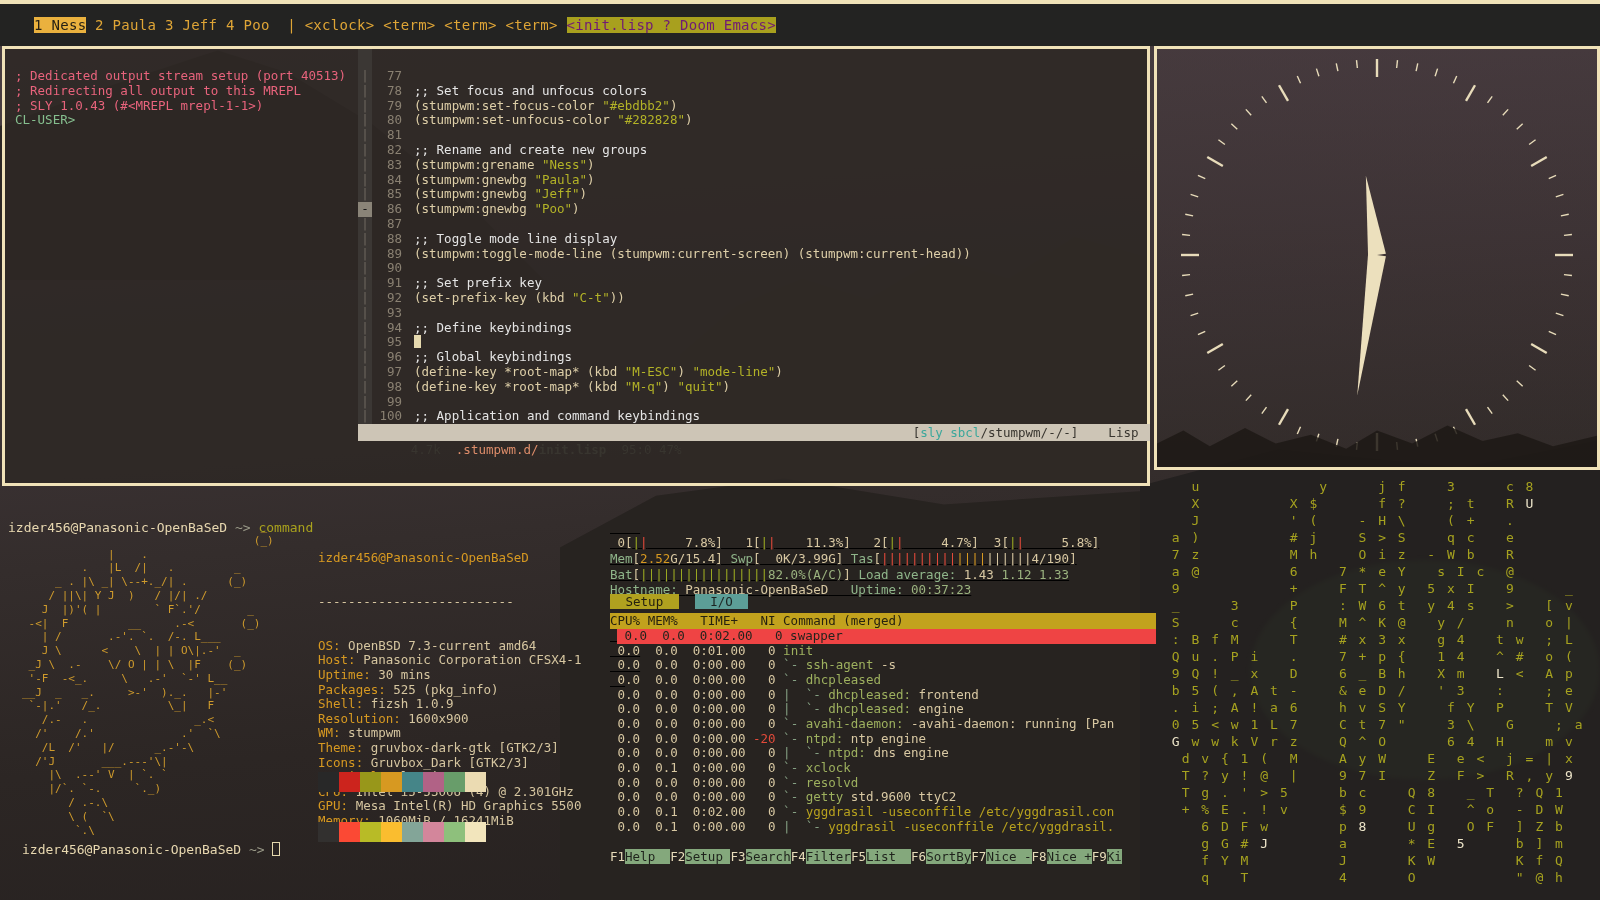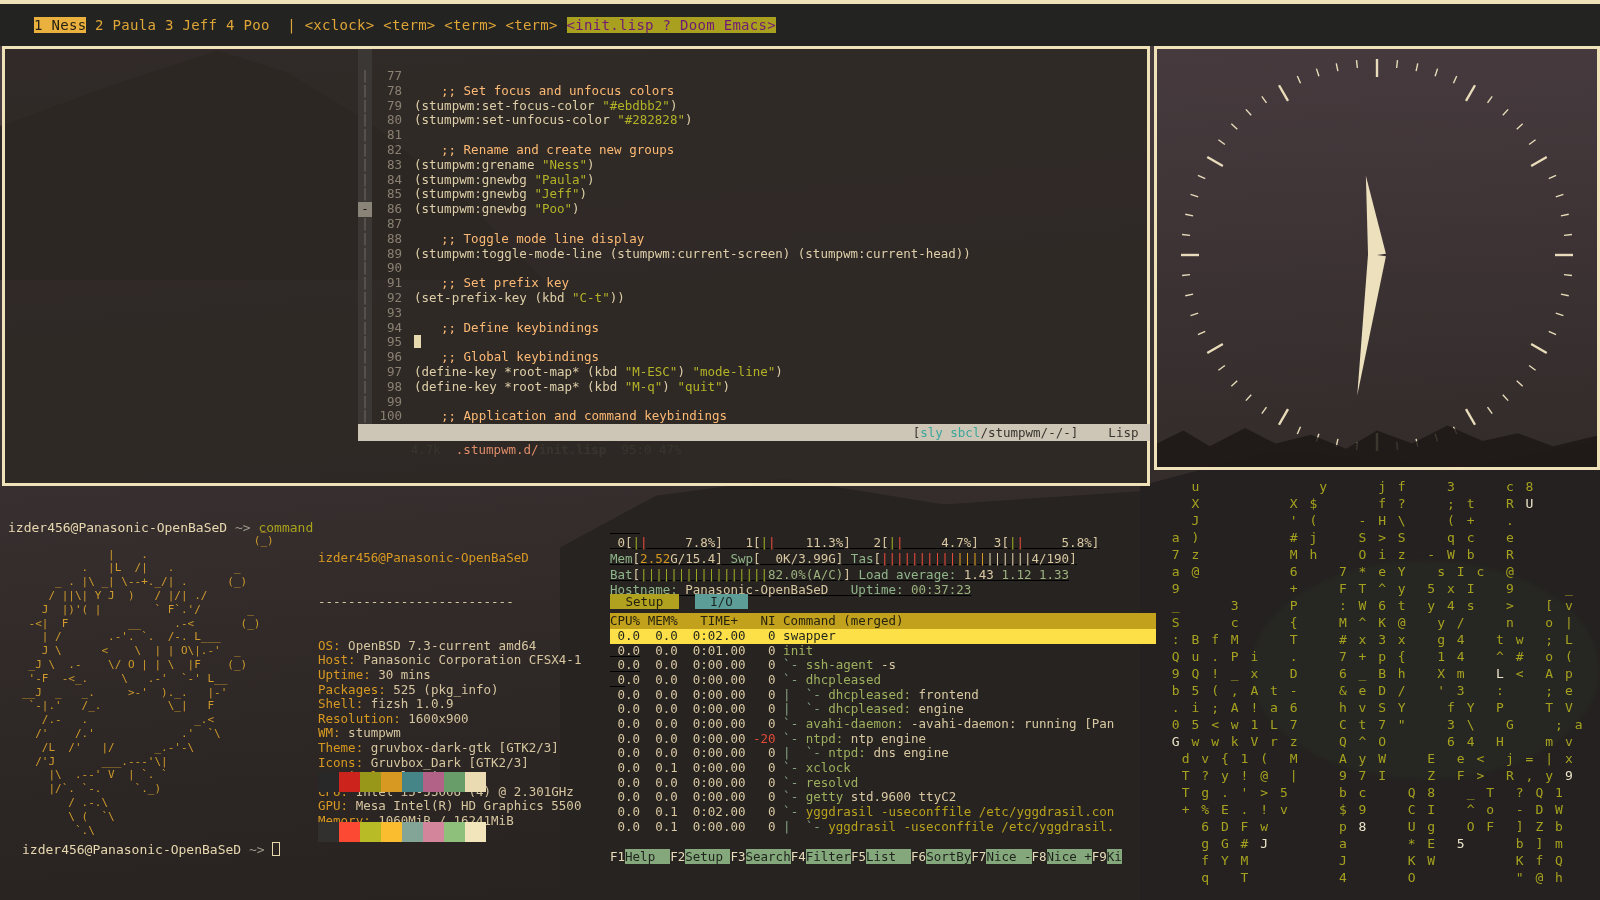--- a/index.html
+++ b/index.html
@@ -37,21 +37,21 @@
     font-size:12.5px; line-height:14.8px; white-space:pre; }
   .repl-line { color:#e8637c; }
   #repl-prompt { color:#86bf8f; }
   #fringe-col { position:absolute; left:353px; top:0; width:14px; height:375px; background:#3b3734; }
   #code-pane { position:absolute; left:353px; top:0; width:792px; height:375px; padding-top:20px;
     font-size:12.5px; line-height:14.8px; white-space:pre; }
   .code-row { display:flex; height:14.8px; }
   .fr { width:14px; margin-left:0; color:#6e675e; text-align:center; flex:none; }
   .fr.dash { color:#191919; background:#8a8478; }
   .ln { width:30px; text-align:right; color:#8a8172; margin-right:12px; flex:none; }
-  .seg-cm { color:#fdba74;margin-left:27px; }
+  .seg-cm { color:#e5e5e5; }
   .seg-tx { color:#decfa8; }
   .seg-st { color:#b3b327; }
   .cursor-block { display:inline-block; width:7px; height:13px; background:#e6d9ae; vertical-align:-2px; }
   #emacs-statusline { position:absolute; left:353px; top:375px; width:792px; height:17px; background:#cdc5b6;
     color:#38352f; font-size:12.5px; line-height:17px; white-space:pre; }
   #sl-right { position:absolute; right:4px; top:0; }
   .sl-dir { color:#de8d6a; }
   .sl-file { font-weight:bold; }
   .sl-sly { color:#3aa79b; }
 
@@ -83,21 +83,21 @@
   .htop-line { line-height:15.8px; }
   .seg-g { color:#9aa821; } .seg-r { color:#e34a3a; } .seg-y { color:#d79921; }
   .seg-t { color:#d8c8a2; } .seg-lb { color:#8fb58a; } .seg-gr { color:#9bb37f; }
   #htop-tabs { position:absolute; left:0; top:88px; line-height:17px; }
   .htab { padding:0 8px; margin-right:16px; }
   .htab-0 { background:#b0a11f; color:#24200f; }
   .htab-1 { background:#5c9e97; color:#1c2422; }
   #htop-header { position:absolute; left:0; top:108px; width:546px; background:#c2a21d; color:#26220f; line-height:16px; }
   #htop-rows { position:absolute; left:0; top:124px; width:546px; }
   .proc-row { line-height:14.65px; color:#d8c8a2; }
-  .proc-row.sel { background:#fde047; }
+  .proc-row.sel { background:#ef4444;margin-left:7px; }
   .proc-row.sel span { color:#1f231c !important; }
   .seg-tr { color:#85a083; } .seg-nm { color:#9db05e; } .seg-ar { color:#d8c8a2; } .seg-yg { color:#b8a21e; }
   #htop-fkeys { position:absolute; left:0; top:343px; line-height:17px; }
   .fk-key { color:#e8dcba; }
   .fk-lab { background:#84a87c; color:#1f231c; }
 
   
   #matrix { position:absolute; left:1162px; top:478px; width:438px; height:422px;
     font-size:13px; letter-spacing:2px; color:#a6a21f; white-space:pre; }
   .mx-row { line-height:17px; height:17px; }
@@ -115,20 +115,21 @@
     <div class="mtn mtn-c"></div>
     <div class="mtn patch"></div>
   </div>
 
   <div id="topstrip"></div>
   <div id="topbar">
     <span id="topbar-left"><span class="grp active">1 Ness</span> <span class="grp">2 Paula</span> <span class="grp">3 Jeff</span> <span class="grp">4 Poo</span> <span class="tsep"> | </span><span class="win">&lt;xclock&gt;</span> <span class="win">&lt;term&gt;</span> <span class="win">&lt;term&gt;</span> <span class="win">&lt;term&gt;</span> <span class="win active">&lt;init.lisp ? Doom Emacs&gt;</span></span>
   </div>
 
   <div id="emacs">
+    <div id="repl-pane"><div class="repl-line">; Dedicated output stream setup (port 40513)</div><div class="repl-line">; Redirecting all output to this MREPL</div><div class="repl-line">; SLY 1.0.43 (#&lt;MREPL mrepl-1-1&gt;)</div><div id="repl-prompt">CL-USER&gt;</div></div>
     <div id="fringe-col"></div>
     <div id="code-pane"><div class="code-row"><span class="fr">|</span><span class="ln">77</span></div><div class="code-row"><span class="fr">|</span><span class="ln">78</span><span class="seg-cm">;; Set focus and unfocus colors</span></div><div class="code-row"><span class="fr">|</span><span class="ln">79</span><span class="seg-tx">(stumpwm:set-focus-color </span><span class="seg-st">"#ebdbb2"</span><span class="seg-tx">)</span></div><div class="code-row"><span class="fr">|</span><span class="ln">80</span><span class="seg-tx">(stumpwm:set-unfocus-color </span><span class="seg-st">"#282828"</span><span class="seg-tx">)</span></div><div class="code-row"><span class="fr">|</span><span class="ln">81</span></div><div class="code-row"><span class="fr">|</span><span class="ln">82</span><span class="seg-cm">;; Rename and create new groups</span></div><div class="code-row"><span class="fr">|</span><span class="ln">83</span><span class="seg-tx">(stumpwm:grename </span><span class="seg-st">"Ness"</span><span class="seg-tx">)</span></div><div class="code-row"><span class="fr">|</span><span class="ln">84</span><span class="seg-tx">(stumpwm:gnewbg </span><span class="seg-st">"Paula"</span><span class="seg-tx">)</span></div><div class="code-row"><span class="fr">|</span><span class="ln">85</span><span class="seg-tx">(stumpwm:gnewbg </span><span class="seg-st">"Jeff"</span><span class="seg-tx">)</span></div><div class="code-row"><span class="fr dash">-</span><span class="ln">86</span><span class="seg-tx">(stumpwm:gnewbg </span><span class="seg-st">"Poo"</span><span class="seg-tx">)</span></div><div class="code-row"><span class="fr">|</span><span class="ln">87</span></div><div class="code-row"><span class="fr">|</span><span class="ln">88</span><span class="seg-cm">;; Toggle mode line display</span></div><div class="code-row"><span class="fr">|</span><span class="ln">89</span><span class="seg-tx">(stumpwm:toggle-mode-line (stumpwm:current-screen) (stumpwm:current-head))</span></div><div class="code-row"><span class="fr">|</span><span class="ln">90</span></div><div class="code-row"><span class="fr">|</span><span class="ln">91</span><span class="seg-cm">;; Set prefix key</span></div><div class="code-row"><span class="fr">|</span><span class="ln">92</span><span class="seg-tx">(set-prefix-key (kbd </span><span class="seg-st">"C-t"</span><span class="seg-tx">))</span></div><div class="code-row"><span class="fr">|</span><span class="ln">93</span></div><div class="code-row"><span class="fr">|</span><span class="ln">94</span><span class="seg-cm">;; Define keybindings</span></div><div class="code-row"><span class="fr">|</span><span class="ln">95</span><span class="cursor-block"></span></div><div class="code-row"><span class="fr">|</span><span class="ln">96</span><span class="seg-cm">;; Global keybindings</span></div><div class="code-row"><span class="fr">|</span><span class="ln">97</span><span class="seg-tx">(define-key *root-map* (kbd </span><span class="seg-st">"M-ESC"</span><span class="seg-tx">) </span><span class="seg-st">"mode-line"</span><span class="seg-tx">)</span></div><div class="code-row"><span class="fr">|</span><span class="ln">98</span><span class="seg-tx">(define-key *root-map* (kbd </span><span class="seg-st">"M-q"</span><span class="seg-tx">) </span><span class="seg-st">"quit"</span><span class="seg-tx">)</span></div><div class="code-row"><span class="fr">|</span><span class="ln">99</span></div><div class="code-row"><span class="fr">|</span><span class="ln">100</span><span class="seg-cm">;; Application and command keybindings</span></div></div>
     <div id="emacs-statusline">
       <span> 4.7k  </span><span class="sl-dir">.stumpwm.d/</span><span class="sl-file">init.lisp</span><span>  95:0 47%</span>
       <span id="sl-right"><span>[</span><span class="sl-sly">sly sbcl</span><span>/stumpwm/-/-]</span><span>    </span><span>Lisp </span></span>
     </div>
   </div>
 
   <div id="clock-win">
     <svg id="clock-svg" width="440" height="418" viewBox="0 0 440 418">

